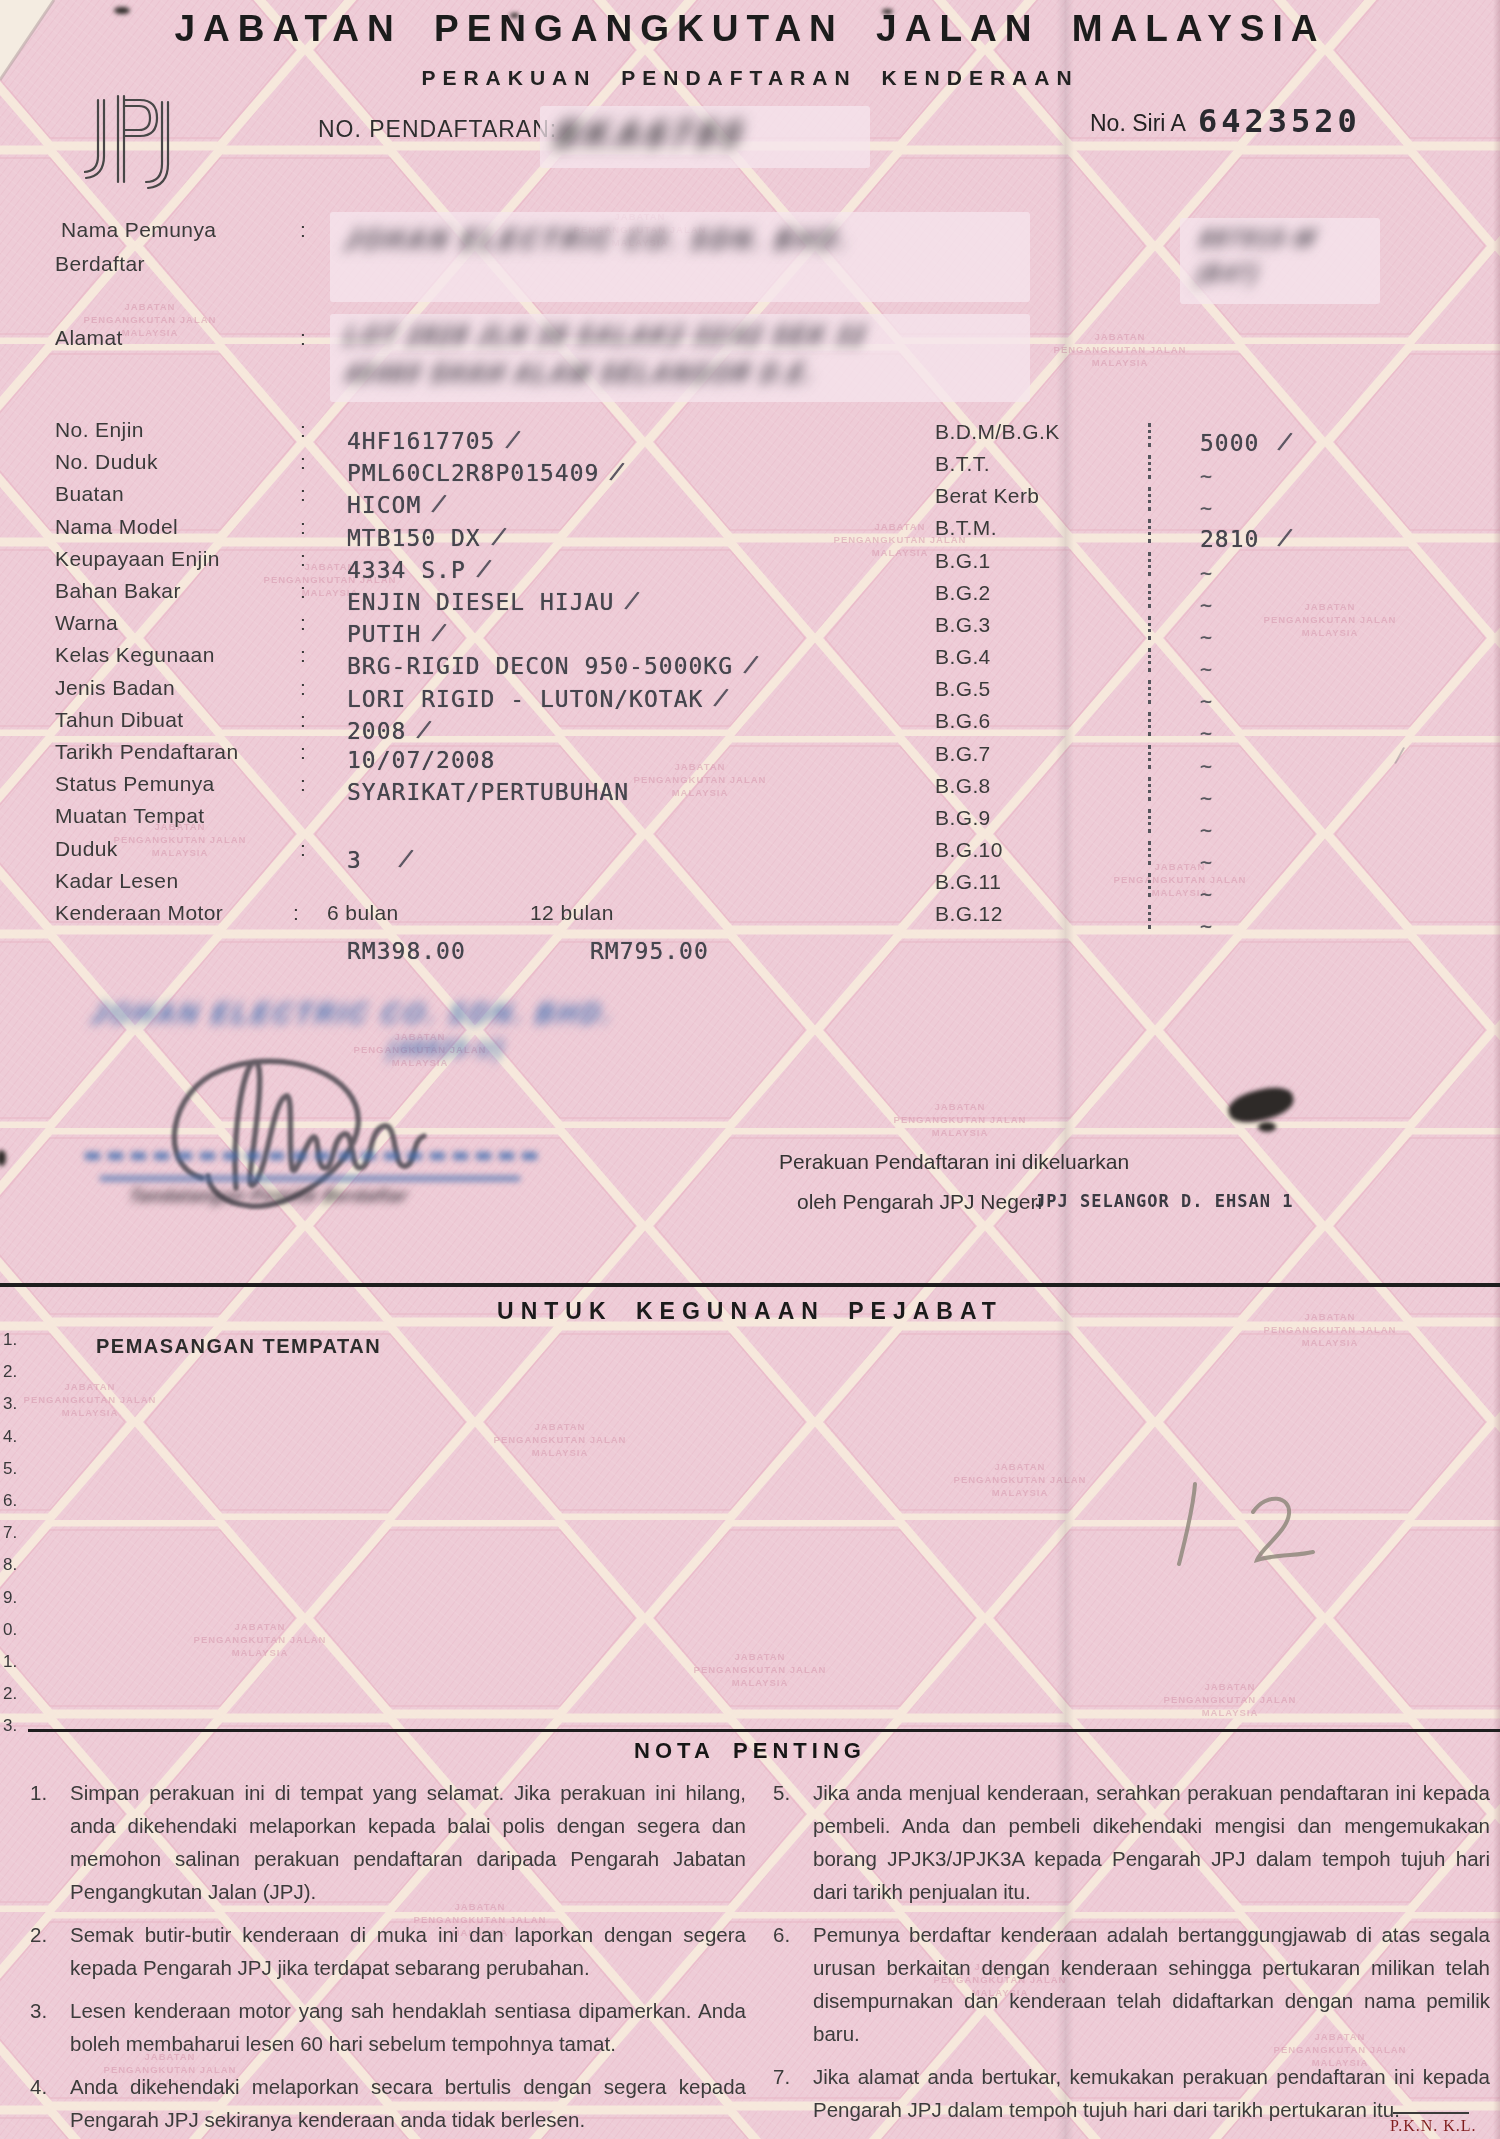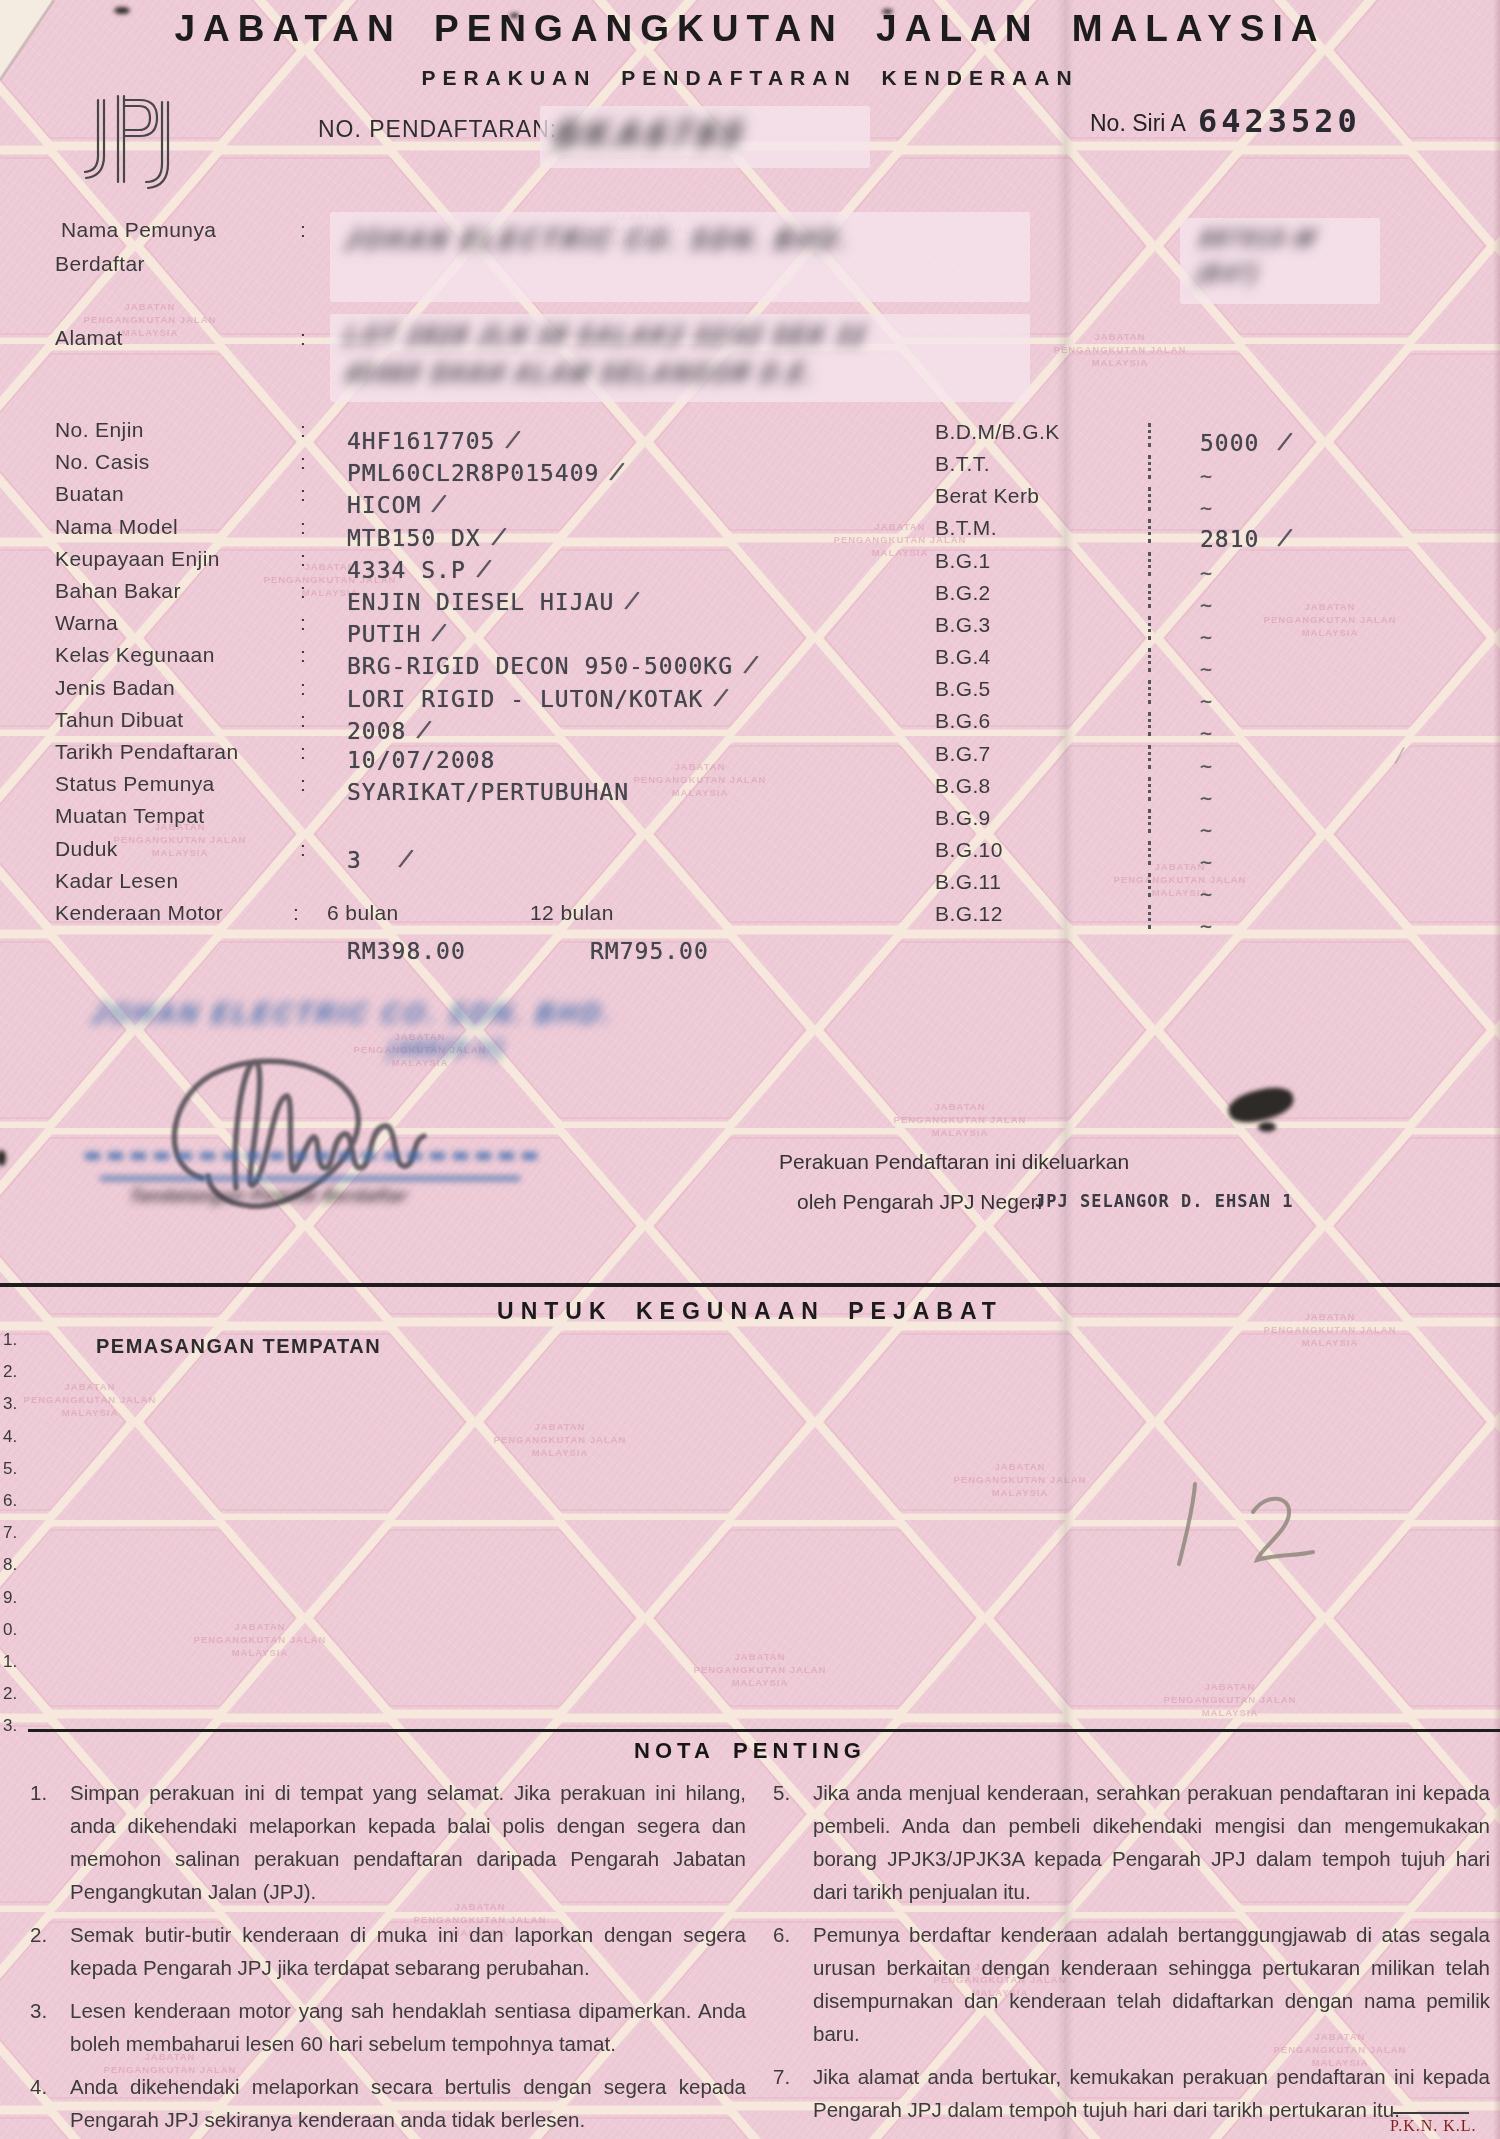--- a/index.html
+++ b/index.html
@@ -267,21 +267,21 @@
   <div class="blur-text" style="left:345px;top:322px;font-size:24px;letter-spacing:2px;">LOT 2828 JLN 38 SALAK2 32/42 SEK 32</div>
   <div class="blur-text" style="left:345px;top:360px;font-size:24px;letter-spacing:2px;">40460 SHAH ALAM SELANGOR D.E.</div>
 
   <div id="left-fields" class="abs" style="left:55px;top:418px;width:820px;">
       <div class="frow" style="top: 0px;">
         <span class="lab flabel">No. Enjin</span>
         <span class="col flabel" style="left: 245px;">:</span>
         <span class="val typed" style="left: 292px;">4HF1617705<span class="tick">/</span></span>
       </div>
       <div class="frow" style="top: 32.2px;">
-        <span class="lab flabel">No. Casis</span>
+        <span class="lab flabel">No. Duduk</span>
         <span class="col flabel" style="left: 245px;">:</span>
         <span class="val typed" style="left: 292px;">PML60CL2R8P015409<span class="tick">/</span></span>
       </div>
       <div class="frow" style="top: 64.4px;">
         <span class="lab flabel">Buatan</span>
         <span class="col flabel" style="left: 245px;">:</span>
         <span class="val typed" style="left: 292px;">HICOM<span class="tick">/</span></span>
       </div>
       <div class="frow" style="top: 96.6px;">
         <span class="lab flabel">Nama Model</span>

